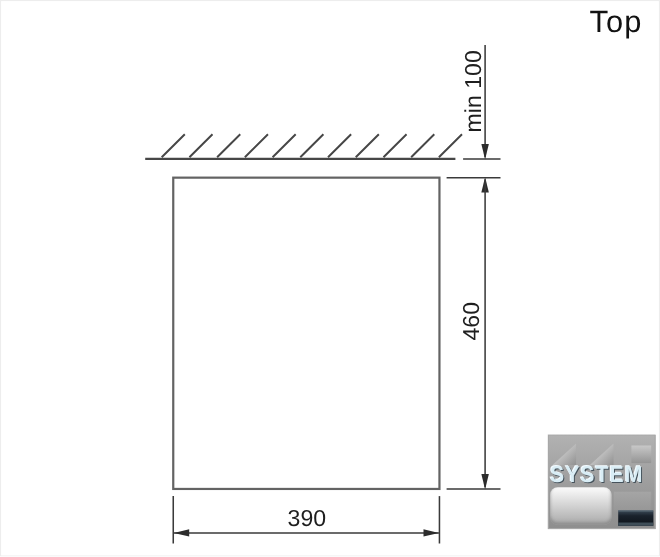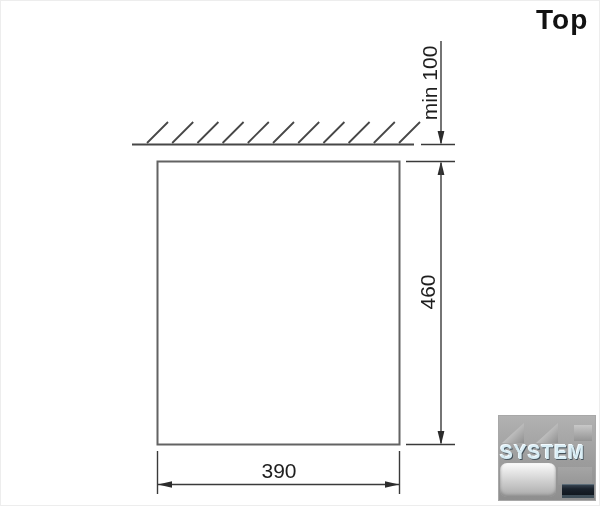--- a/index.html
+++ b/index.html
@@ -27,29 +27,29 @@
     font-family: "Liberation Sans", sans-serif;
     font-size: 21px;
     fill: #1e1e1e;
   }
   
   #view-title {
     position: absolute;
     left: 535px;
     top: 3px;
     font-size: 28px;
-    font-weight: bold;
+    font-weight: normal;
     letter-spacing: 1px;
     color: #121212;
   }
   
   #watermark {
     position: absolute;
     left: 497px;
-    top: 414px;
+    top: 394px;
     width: 98px;
     height: 86px;
     background: linear-gradient(180deg, #b2b2b2 0%, #9c9c9c 55%, #8e8e8e 100%);
     box-shadow: inset 0 0 0 1px #a8a8a8;
     overflow: hidden;
   }
   .wm-tri {
     position: absolute;
     width: 22px;
     height: 20px;

